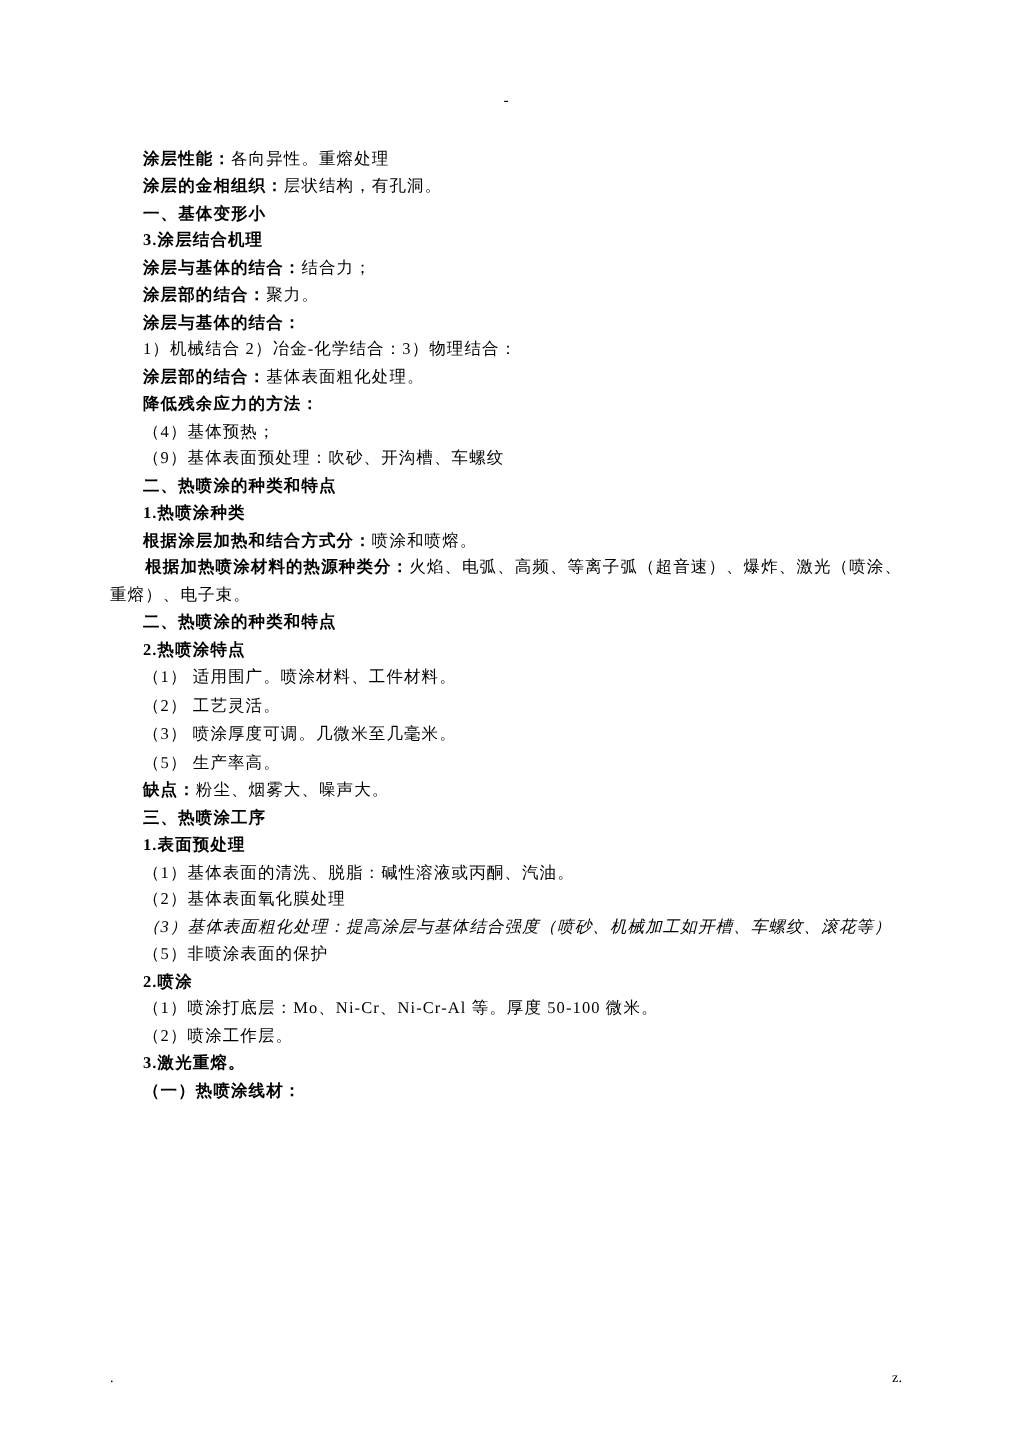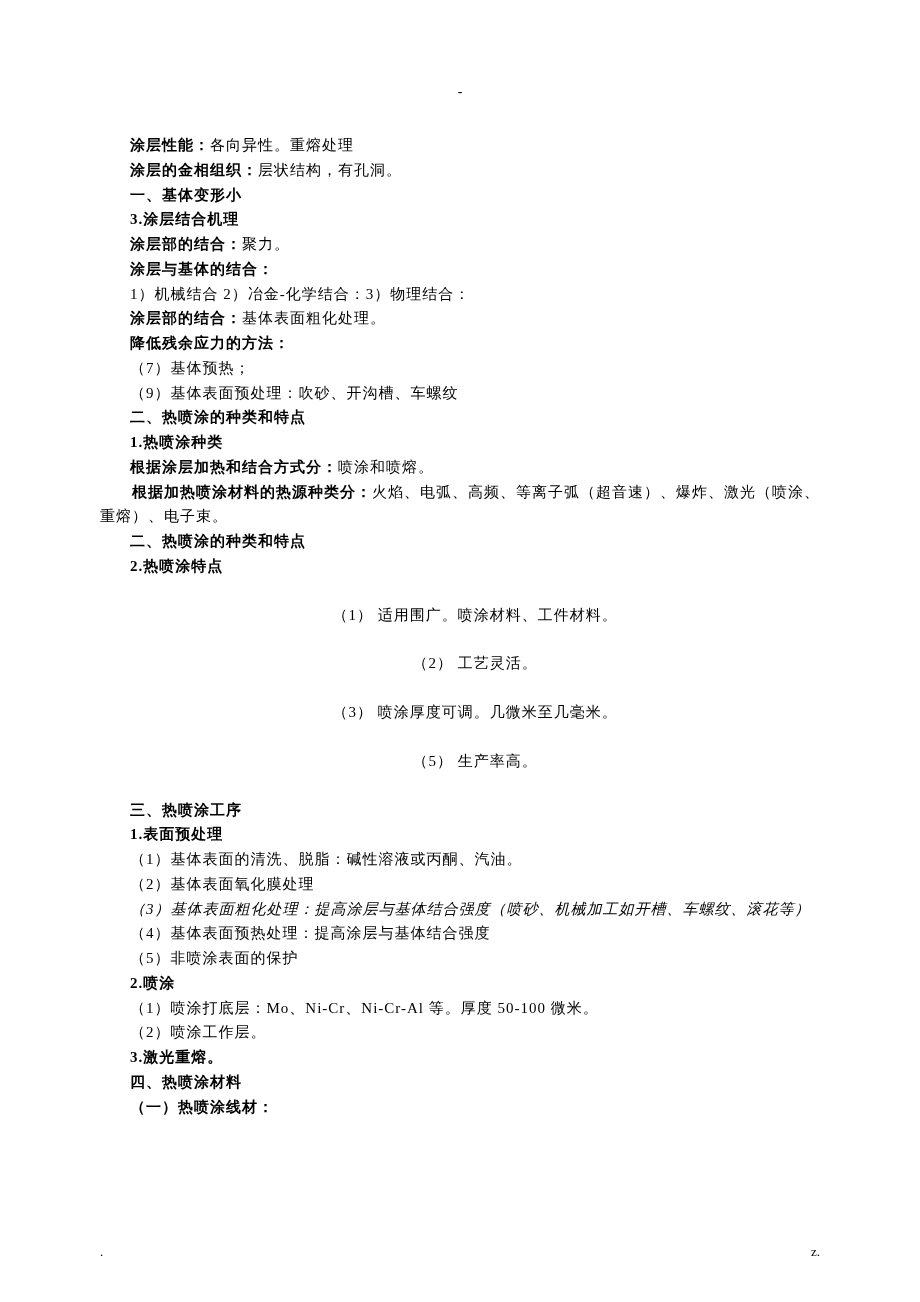--- a/index.html
+++ b/index.html
@@ -34,40 +34,41 @@
     .footer {
       position: absolute;
       bottom: 40px;
       left: 100px;
       right: 100px;
       display: flex;
       justify-content: space-between;
       font-size: 13px;
     }
     .para-block { margin-bottom: 0; }
-    .num-spaced p { margin: 24px 0; text-align: center; }
+    .num-spaced p { margin: 1px 0; }
   </style>
 </head>
 <body>
 
 <div class="page">
 
   <div class="header-dash">-</div>
 
   <div class="para-block">
     <p><span class="bold">涂层性能：</span><span>各向异性。重熔处理</span></p>
     <p><span class="bold">涂层的金相组织：</span><span>层状结构，有孔洞。</span></p>
     <p class="bold">一、基体变形小</p>
     <p class="bold">3.涂层结合机理</p>
+    <p><span class="bold">涂层与基体的结合：</span><span>结合力；</span></p>
     <p><span class="bold">涂层部的结合：</span><span>聚力。</span></p>
     <p class="bold">涂层与基体的结合：</p>
     <p>1）机械结合    2）冶金-化学结合：3）物理结合：</p>
     <p><span class="bold">涂层部的结合：</span><span>基体表面粗化处理。</span></p>
     <p class="bold">降低残余应力的方法：</p>
-    <p>（7）基体预热；</p>
+    <p>（4）基体预热；</p>
     <p>（9）基体表面预处理：吹砂、开沟槽、车螺纹</p>
     <p class="bold">二、热喷涂的种类和特点</p>
     <p class="bold">1.热喷涂种类</p>
     <p><span class="bold">根据涂层加热和结合方式分：</span><span>喷涂和喷熔。</span></p>
   </div>
 
   <p class="no-indent" style="letter-spacing:1px;font-family:Liberation Serif, serif;">　　<span class="bold">根据加热喷涂材料的热源种类分：</span><span>火焰、电弧、高频、等离子弧（超音速）、爆炸、激光（喷涂、重熔）、电子束。</span></p>
 
   <div class="para-block">
     <p class="bold">二、热喷涂的种类和特点</p>
@@ -75,36 +76,35 @@
   </div>
 
   <div class="num-spaced">
     <p>（1）  适用围广。喷涂材料、工件材料。</p>
     <p>（2）  工艺灵活。</p>
     <p>（3）  喷涂厚度可调。几微米至几毫米。</p>
     <p>（5）  生产率高。</p>
   </div>
 
   <div class="para-block">
+    <p><span class="bold">缺点：</span><span>粉尘、烟雾大、噪声大。</span></p>
     <p class="bold">三、热喷涂工序</p>
     <p class="bold">1.表面预处理</p>
     <p>（1）基体表面的清洗、脱脂：碱性溶液或丙酮、汽油。</p>
     <p>（2）基体表面氧化膜处理</p>
   </div>
 
   <p class="no-indent" style="letter-spacing:1px; text-indent:2em;font-style:italic;">（3）基体表面粗化处理：提高涂层与基体结合强度（喷砂、机械加工如开槽、车螺纹、滚花等）</p>
 
   <div class="para-block">
-    <p>（4）基体表面预热处理：提高涂层与基体结合强度</p>
     <p>（5）非喷涂表面的保护</p>
     <p class="bold">2.喷涂</p>
     <p>（1）喷涂打底层：Mo、Ni-Cr、Ni-Cr-Al 等。厚度 50-100 微米。</p>
     <p>（2）喷涂工作层。</p>
     <p class="bold">3.激光重熔。</p>
-    <p class="bold">四、热喷涂材料</p>
     <p class="bold">（一）热喷涂线材：</p>
   </div>
 
   <div class="footer">
     <span>.</span>
     <span>z.</span>
   </div>
 </div>
 
 </body></html>

